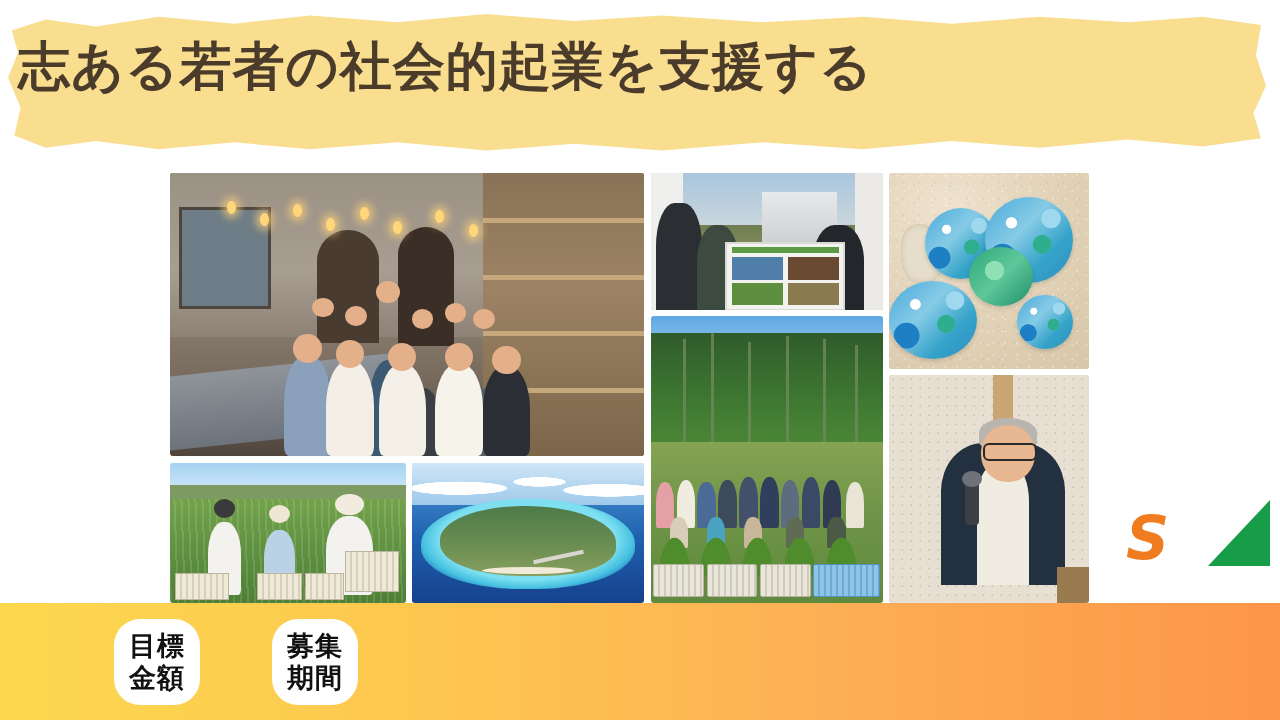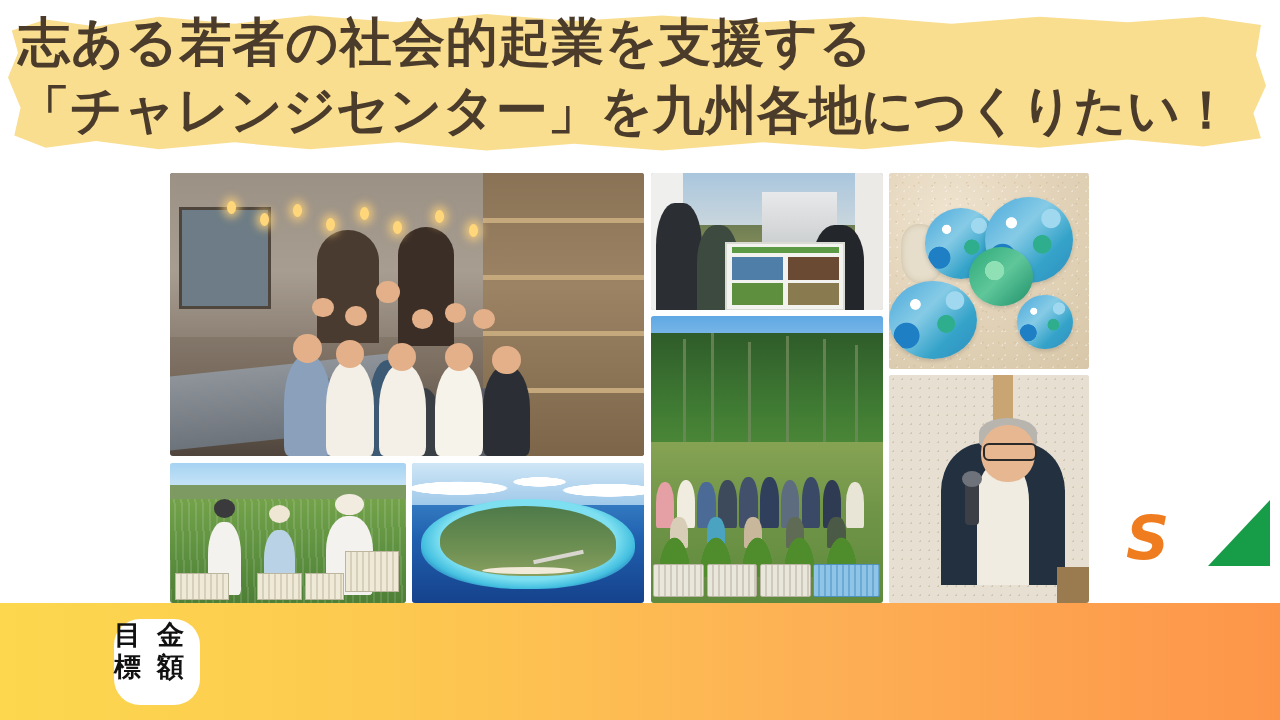--- a/index.html
+++ b/index.html
@@ -46,20 +46,21 @@
     width: 1250px;
   }
   .title-line {
     color: #4b3b2b;
     font-weight: 900;
     font-size: 52px;
     line-height: 68px;
     letter-spacing: 1px;
     white-space: nowrap;
     font-family: "DejaVu Sans", "Liberation Sans", sans-serif;
+    margin-top: 24px;
   }
   .title-line.line2 {
     letter-spacing: 0px;
   }
 
   
   .collage {
     position: absolute;
     left: 0;
     top: 168px;
@@ -281,22 +282,22 @@
     left: 0; top: 603px;
     width: 1280px; height: 117px;
     background: linear-gradient(90deg, #fcd84e 0%, #fdc84f 32%, #fdb055 64%, #fd9549 100%);
     display: flex;
     align-items: center;
   }
   .pill {
     width: 86px; height: 86px;
     background: #ffffff;
     border-radius: 26px;
-    display: flex; flex-direction: row;
-    justify-content: center;
+    display: flex; flex-direction: column;
+    align-items: center; justify-content: center;
     flex: none;
   }
   .pill span {
     font-size: 27px; font-weight: 900; color: #111;
     line-height: 32px; letter-spacing: 1px;
     font-family: "DejaVu Sans", sans-serif;
   }
   .amount {
     display: flex; align-items: baseline;
     margin-left: 26px; flex: none;
@@ -319,21 +320,20 @@
   .sp-left { width: 114px; flex:none; }
   .sp-mid { width: 72px; flex:none; }
 </style>
 </head>
 <body>
 
 <div class="title-block">
   <div class="title-highlight"></div>
   <div class="title-lines">
     <div class="title-line line1">志ある若者の社会的起業を支援する</div>
-    <div class="title-line line2">「チャレンジセンター」を九州各地につくりたい！</div>
   </div>
 </div>
 
 <div class="collage">
 
   <div class="photo p1">
     <div class="sky"></div>
     <div class="wall"></div>
     <div class="shelf"></div>
     <div class="shelfline" style="top:16%"></div>
@@ -489,13 +489,17 @@
   <div class="swoosh">S</div>
 </div>
 
 <div class="banner">
   <div class="sp-left"></div>
   <div class="pill">
     <span>目標</span>
     <span>金額</span>
   </div>
   <div class="sp-mid"></div>
+  <div class="pill">
+    <span>募集</span>
+    <span>期間</span>
+  </div>
 </div>
 
 </body></html>

